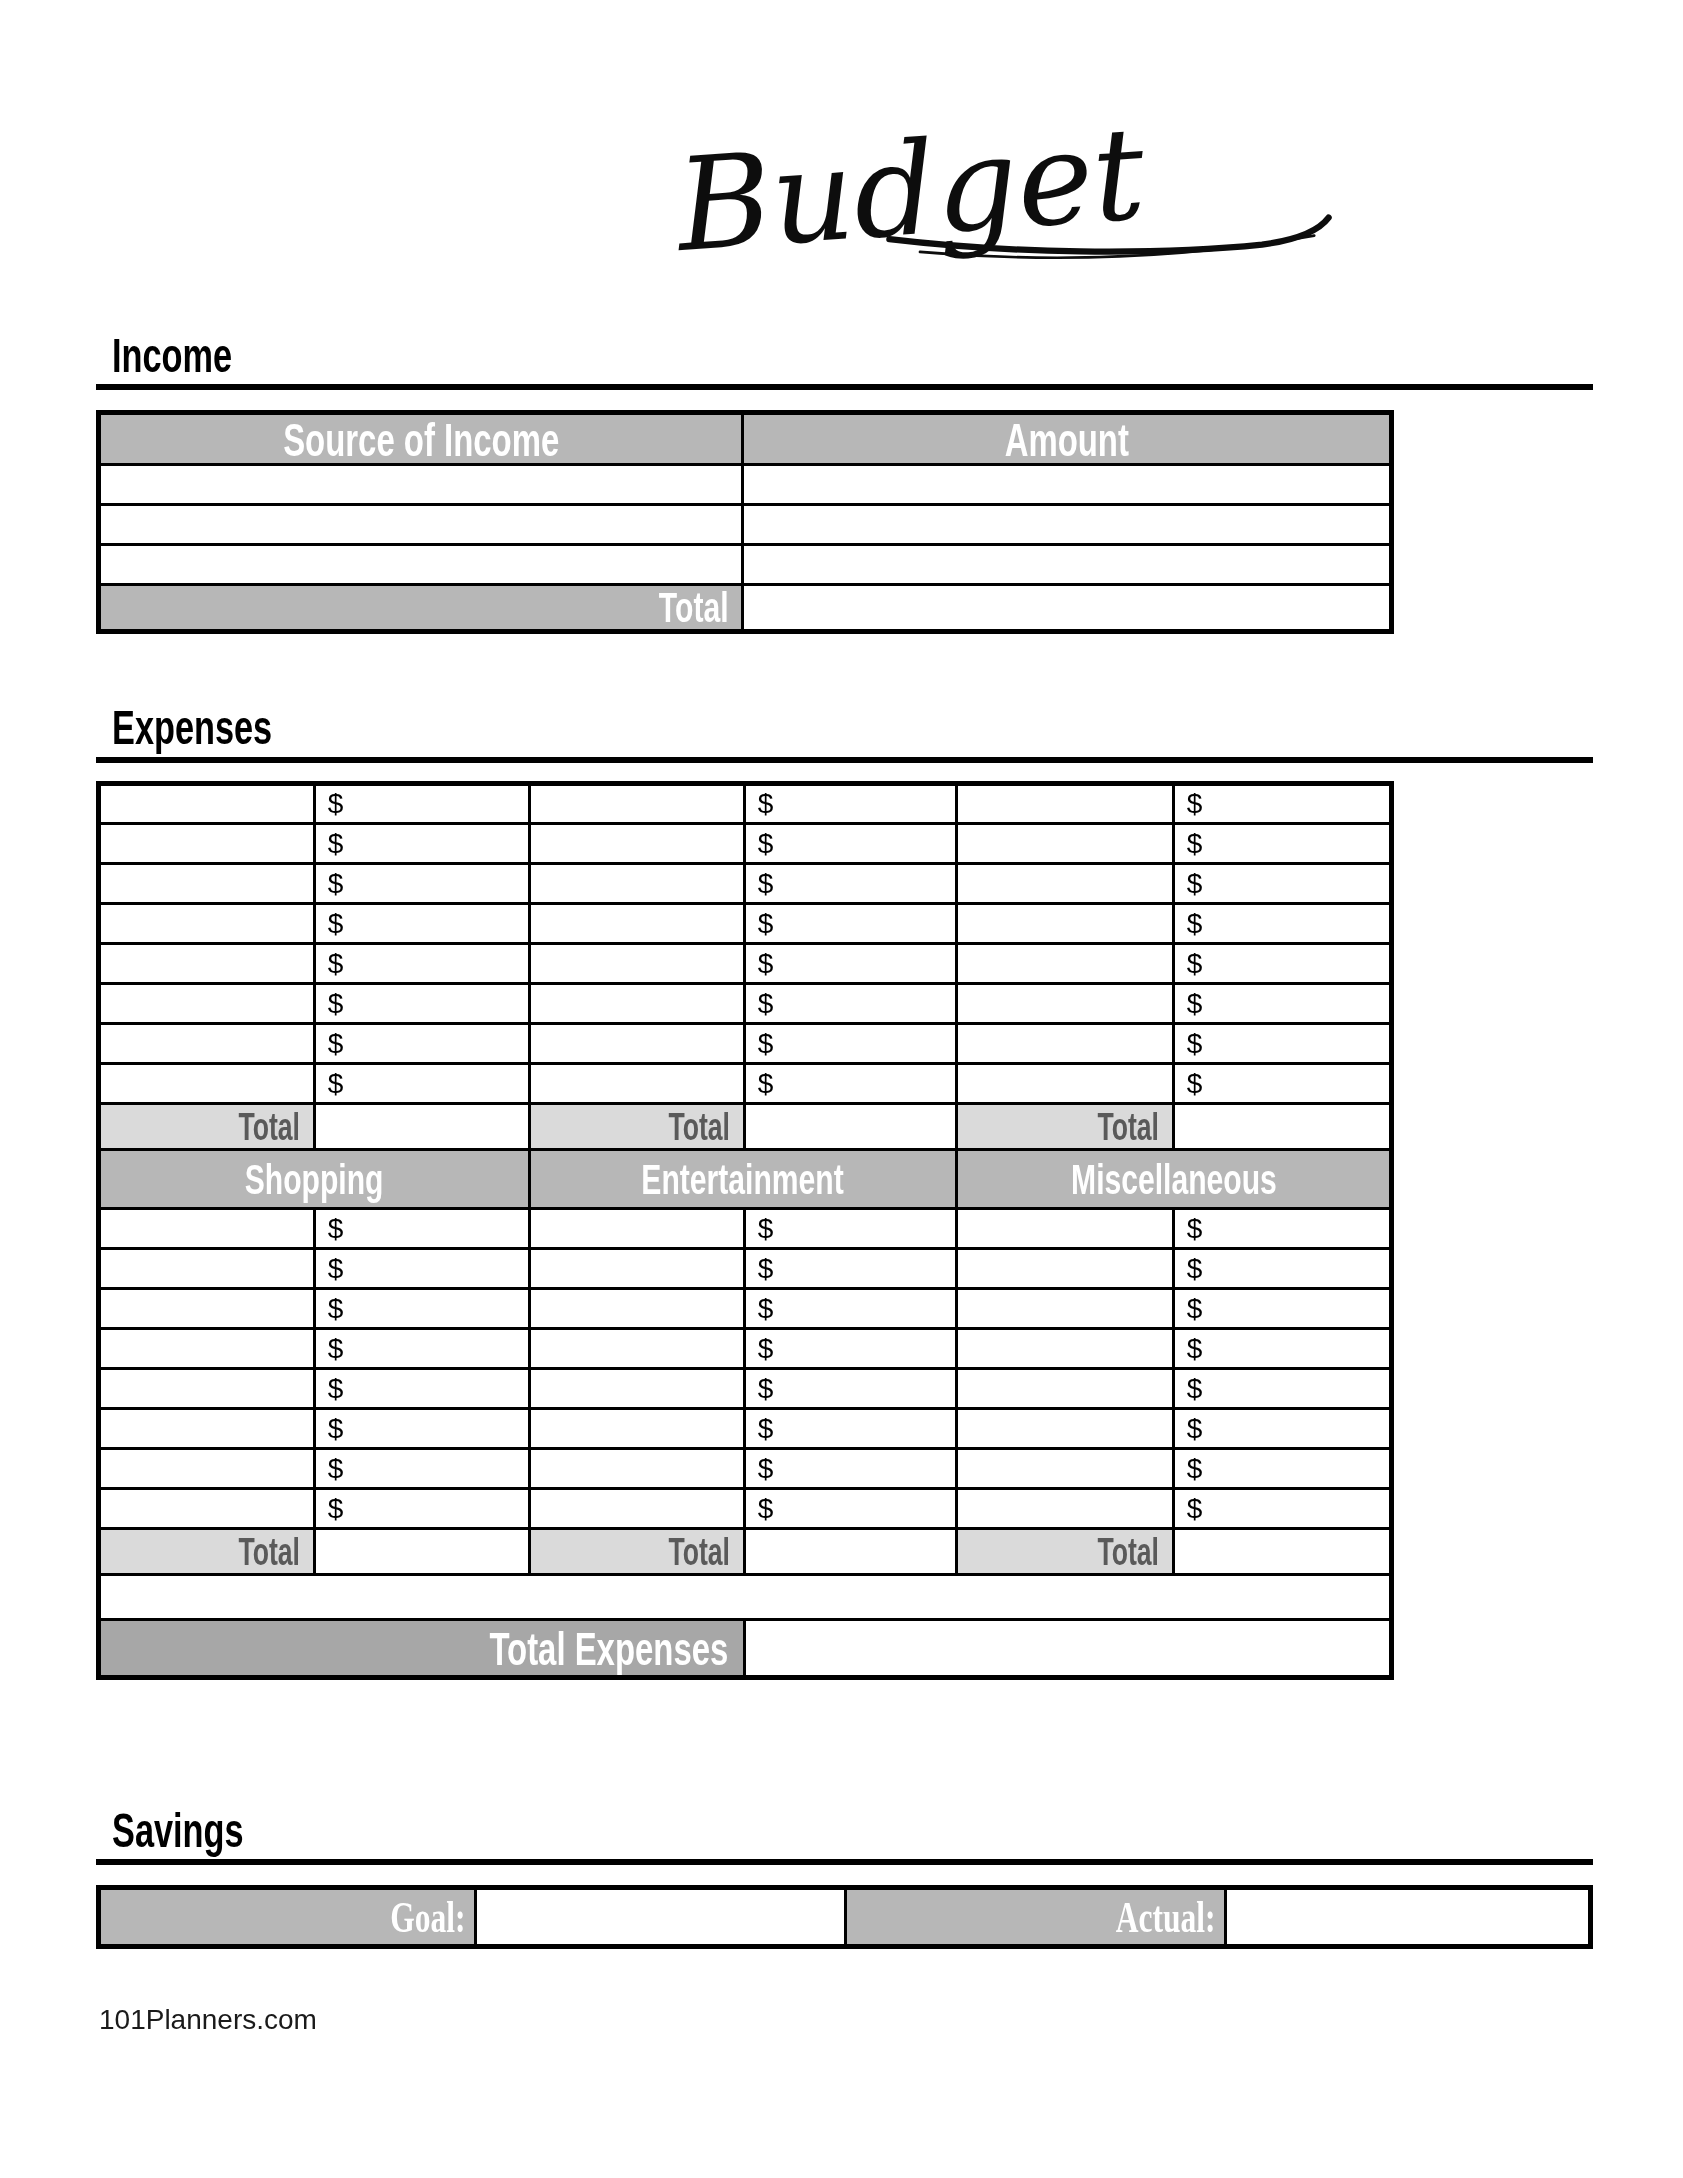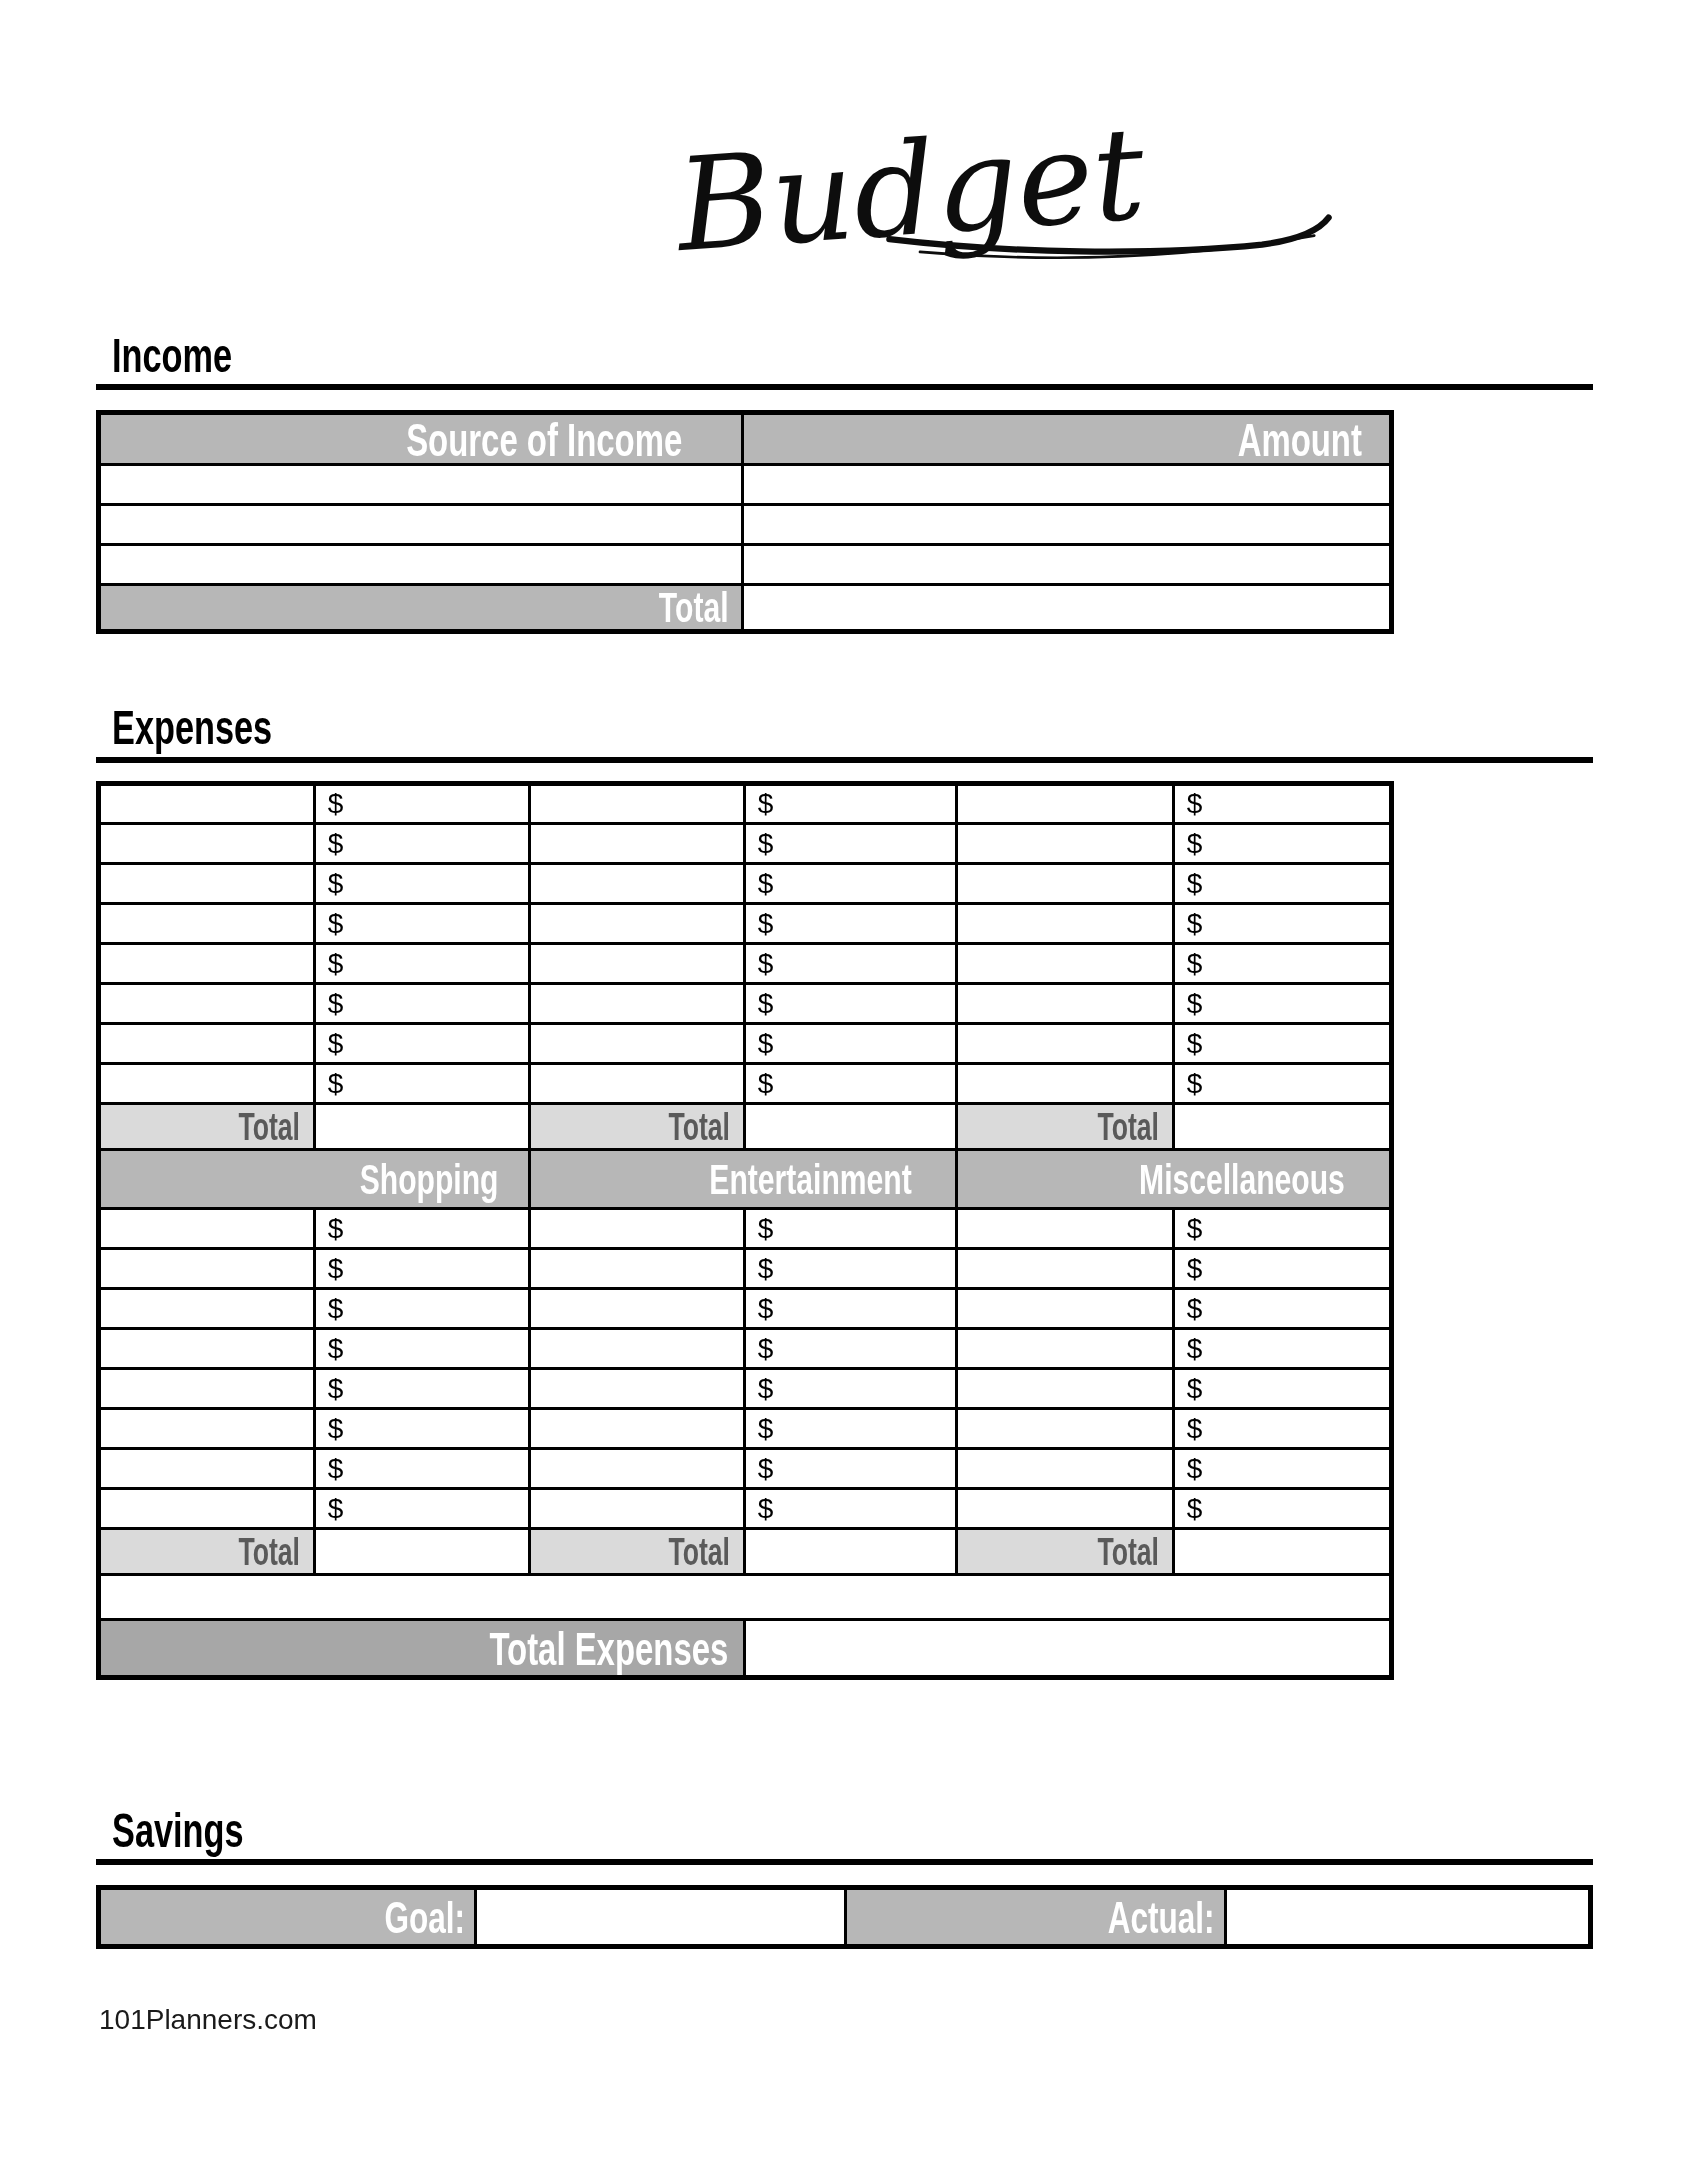--- a/index.html
+++ b/index.html
@@ -28,34 +28,34 @@
 
   
   .sec-h{position:absolute; left:112px; font-size:49px; color:var(--ink); line-height:1;}
   .rule{position:absolute; left:96px; width:1497px; height:6.3px; background:var(--ink);}
 
   
   table.tbl{border-collapse:collapse; table-layout:fixed; position:absolute; left:96px;
             border:5.4px solid var(--ink); background:var(--paper);}
   table.tbl td{border:3.6px solid var(--ink); overflow:hidden; vertical-align:middle;}
   td.mdl{border-left-width:5.4px;}
-  td.ghead{background:var(--header-gray); text-align:right;}
+  td.ghead{background:var(--header-gray); text-align:center;}
   td.ghead .cond{color:#fff; font-size:43px;}
   .income td.ghead .cond{font-size:47px;}
   td.glabel{text-align:right; padding-right:12.6px;}
   td.fill{background:var(--paper);}
   td.amt{padding-left:11.7px; text-align:left;}
   .cur{font-size:28px; color:var(--ink); font-weight:400;}
   td.sub{background:var(--subtotal-gray);}
   .stot{font-size:38px; color:var(--subtotal-text);}
   td.gtotal{background:var(--header-gray);}
   .wlabel{font-size:43px; color:#fff;}
   td.texp{background:var(--grand-total-gray); text-align:right; padding-right:14.4px;}
   td.texp .cond{font-size:47px; color:#fff;}
-  td.savlabel{background:var(--header-gray); text-align:right; padding-right:9px;}
+  td.savlabel{background:var(--header-gray); text-align:right; padding-right:9px;font-family:Liberation Serif, serif;}
   td.savlabel .cond{font-size:45px; color:#fff;}
 
   .income{top:410px; width:1293px;}
   .income tr.hrow{height:52px;}
   .income tr.drow{height:40px;}
   .income tr.trow{height:47px;}
 
   .exp{top:781px; width:1293px;}
   .exp tr.hrow{height:59px;}
   .exp tr.drow{height:40px;}

